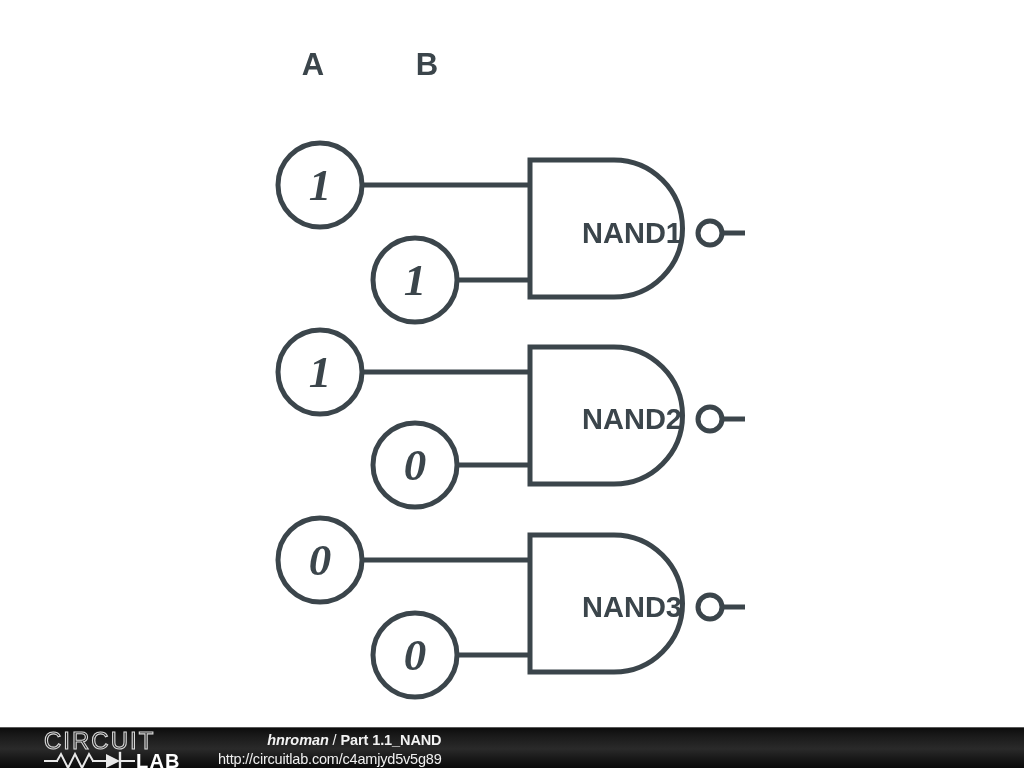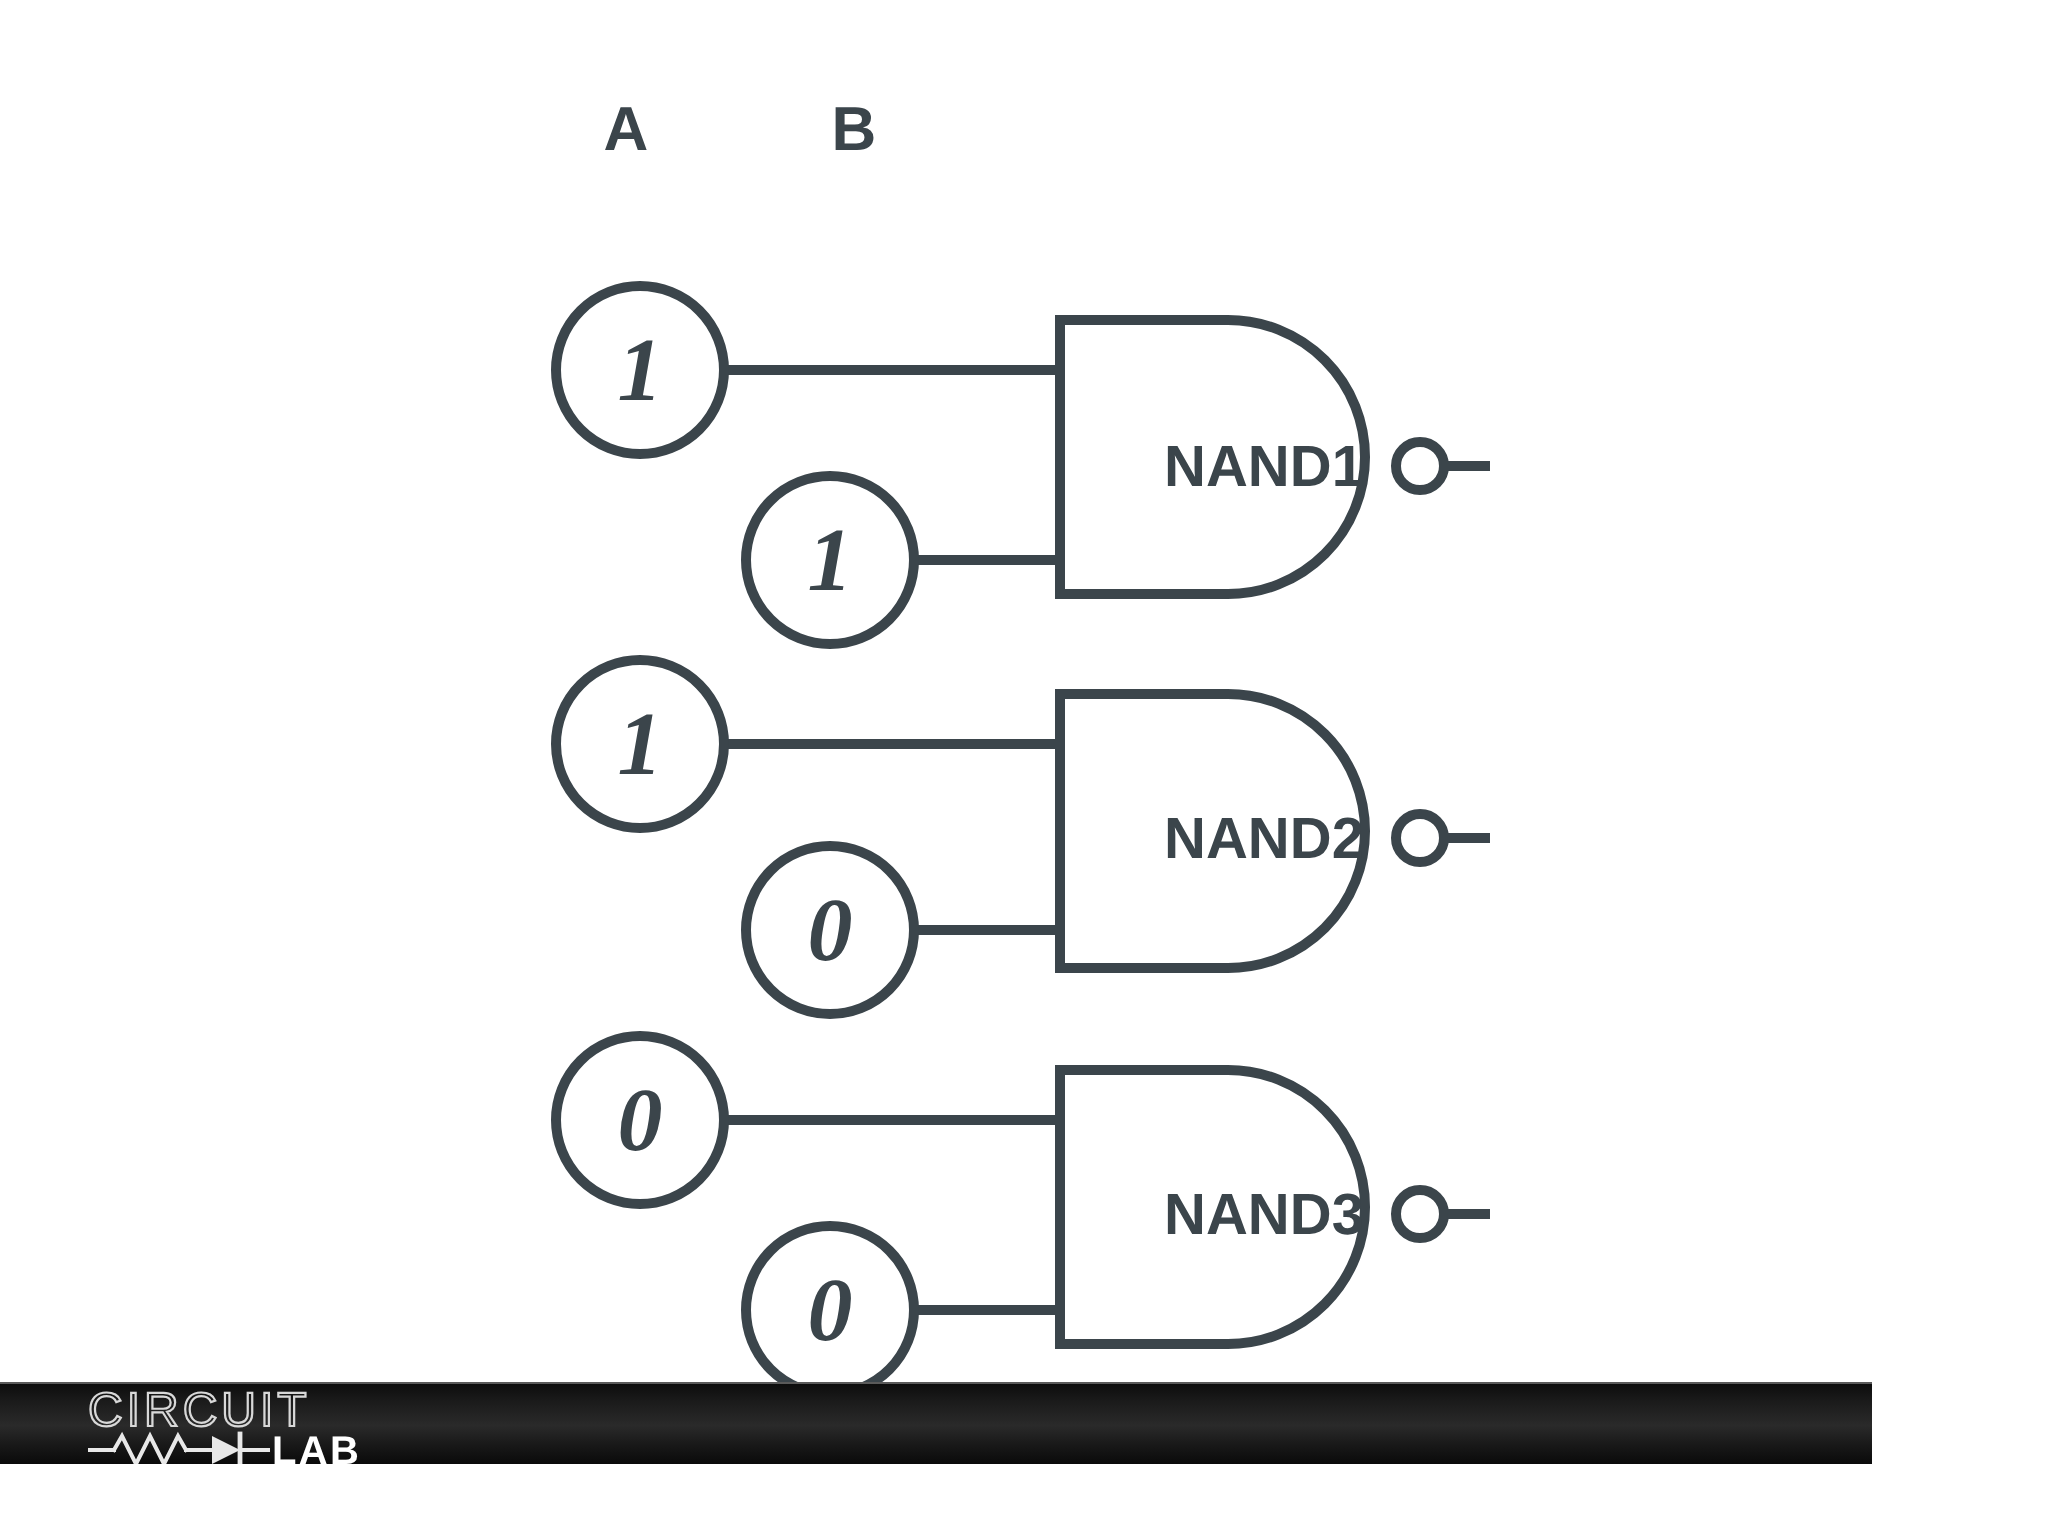--- a/index.html
+++ b/index.html
@@ -27,22 +27,22 @@
   .diagram-svg {
     position: absolute;
     left: 0;
     top: 0;
   }
 
   
   .footer-bar {
     position: absolute;
     left: 0;
-    top: 691px;
-    width: 936px;
+    top: 727px;
+    width: 1024px;
     height: 41px;
     background: linear-gradient(to bottom,
         #0d0d0d 0%,
         #1b1b1b 22%,
         #2a2a2a 52%,
         #1a1a1a 74%,
         #0a0a0a 100%);
     border-top: 1px solid #5a5a5a;
     box-sizing: border-box;
     overflow: hidden;
@@ -152,13 +152,19 @@
         <line x1="49" y1="31" x2="62" y2="31"></line>
         <polygon points="62,24 76,31 62,38" fill="#e8e8e8" stroke="none"></polygon>
         <line x1="76" y1="23" x2="76" y2="39" stroke-width="2.4"></line>
         <line x1="76" y1="31" x2="90" y2="31"></line>
       </g>
 
       <text id="logo-bottom" x="92" y="38" font-family="Liberation Sans, sans-serif" font-size="20" font-weight="bold" letter-spacing="1.2" fill="#ffffff">LAB</text>
     </svg>
   </div>
 
+  <div class="attrib">
+    <div class="attrib-line1">
+      <span class="attrib-user">hnroman</span><span class="attrib-sep"> / </span><span class="attrib-title">Part 1.1_NAND</span>
+    </div>
+    <div class="attrib-line2">http://circuitlab.com/c4amjyd5v5g89</div>
+  </div>
 </div>
 
 </body></html>

